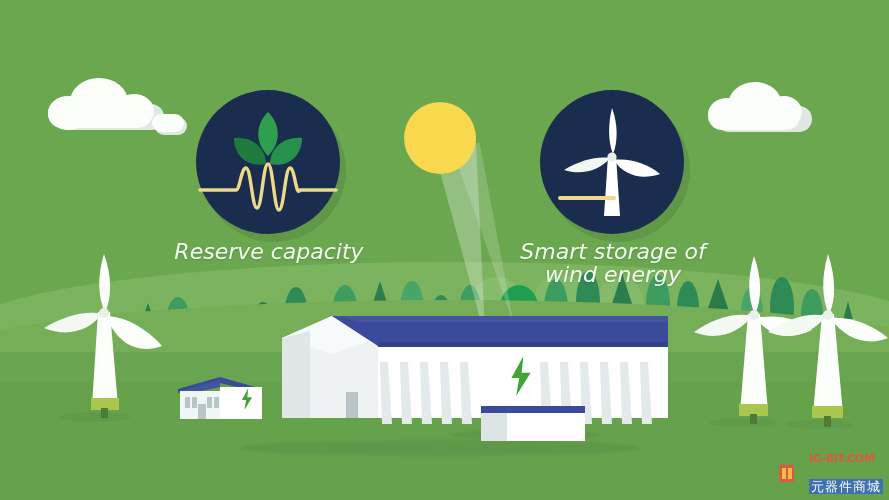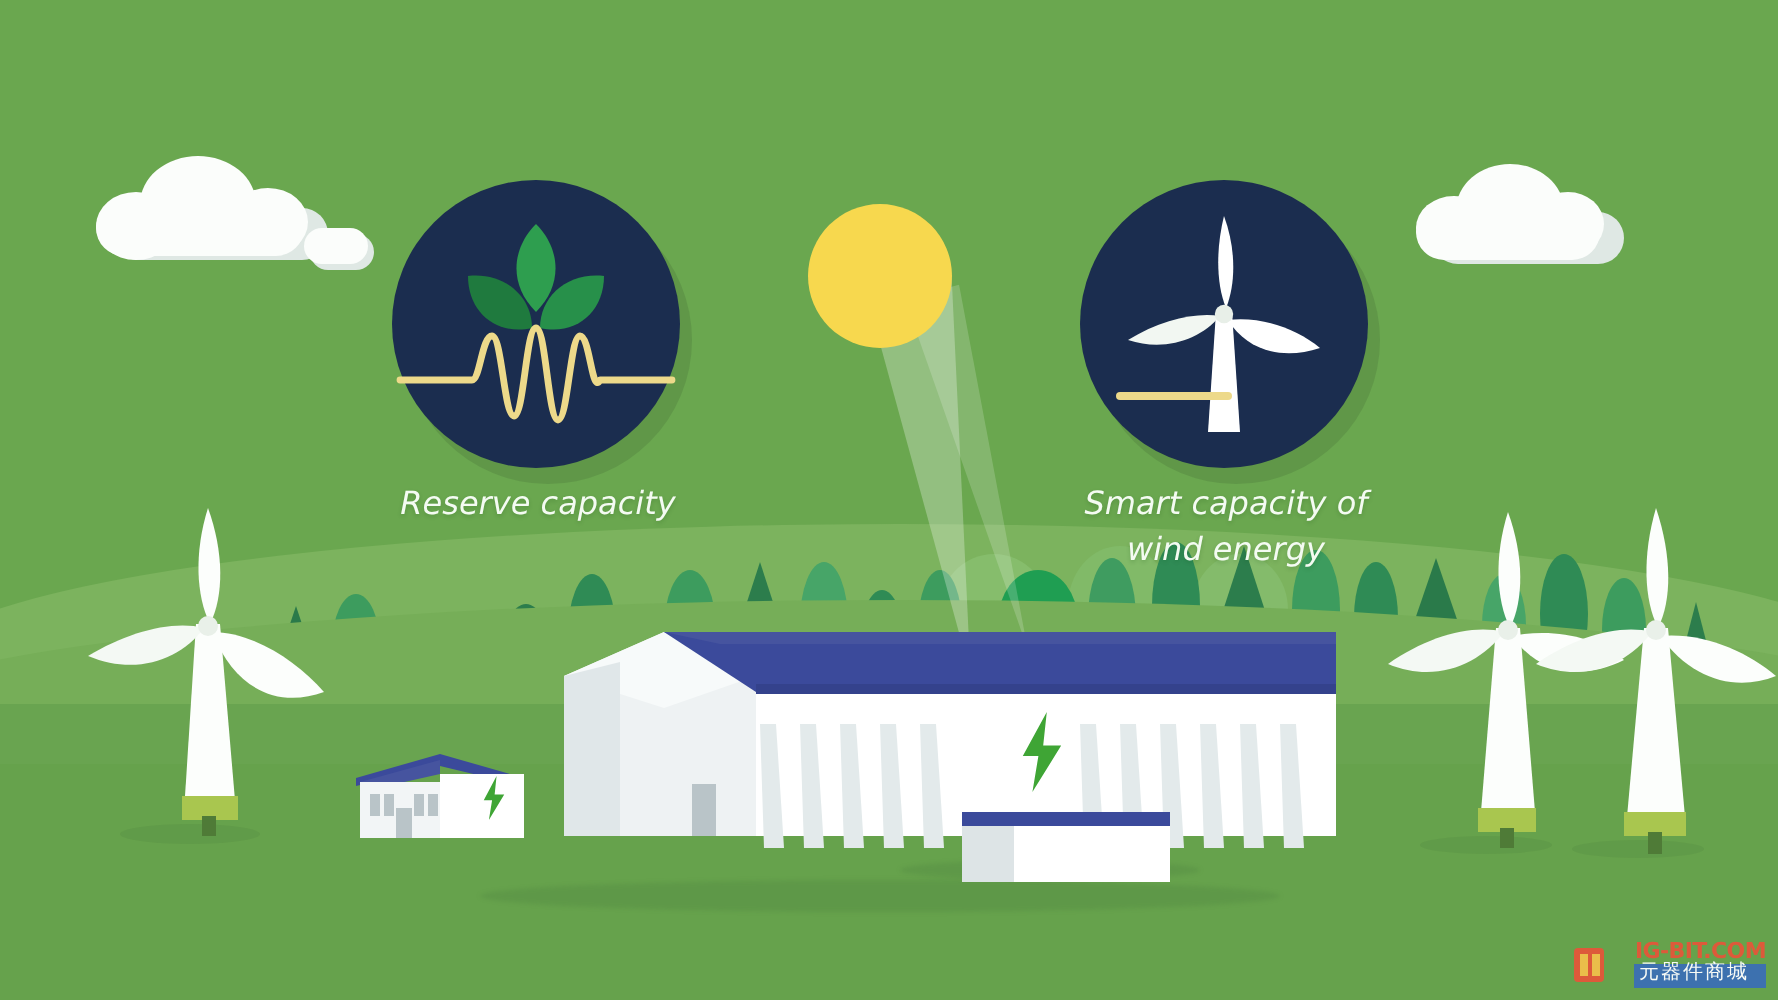--- a/index.html
+++ b/index.html
@@ -67,21 +67,21 @@
   }
   .badge .disc-shadow{
     position:absolute;left:6px;top:8px;width:144px;height:144px;border-radius:50%;
     background:rgba(30,50,30,0.13);
   }
   .badge-label{
     position:absolute;
     color:#f4fbf2;
     font-family:"DejaVu Sans",sans-serif;
     font-style:italic;
-    font-size:16px;
+    font-size:22px;
     line-height:23px;
     text-align:center;
     white-space:pre-line;
     text-shadow:0 1px 2px rgba(0,60,0,0.18);
   }
 
   
   .wh-roof{position:absolute;background:#3b4a9b;}
   .wh-body{position:absolute;background:#ffffff;}
   .wh-side{position:absolute;background:#dde4e6;}
@@ -109,23 +109,23 @@
   }
   .wm-mark:after{
     content:"";position:absolute;left:9px;top:3px;width:4px;height:11px;background:#f2c04a;
   }
   .wm-text{display:flex;flex-direction:column;line-height:1;}
   .wm-top{
     font-family:"DejaVu Sans",sans-serif;
     font-weight:bold;font-size:11px;color:#e4573a;letter-spacing:-0.3px;
   }
   .wm-bottom{
-    font-family:Liberation Mono, monospace;
-    font-size:10px;color:#ffffff;background:#3b6fb5;
-    padding:1px 2px;letter-spacing:1px;margin-top:1px;
+    font-family:Liberation Sans, sans-serif;
+    font-size:13px;color:#ffffff;background:#3b6fb5;
+    padding:1px 2px;letter-spacing:1px;margin-top:15px;
   }
 </style>
 </head>
 <body>
 
 <div id="scene">
 
   <div class="sky"></div>
   <div class="hill-back"></div>
 
@@ -248,21 +248,21 @@
       <path d="M72 18 C78 34 78 52 73 64 C68 52 68 34 72 18 Z" fill="#ffffff"></path>
 
       <path d="M24 80 C40 70 58 66 70 68 C60 80 42 86 24 80 Z" fill="#f2f7f2"></path>
 
       <path d="M120 84 C102 90 84 86 74 70 C90 68 108 74 120 84 Z" fill="#ffffff"></path>
 
       <circle cx="72" cy="67" r="4.6" fill="#e8efe8"></circle>
 
       <rect x="18" y="106" width="58" height="4" rx="2" fill="#edd98a"></rect>
     </svg>
-    <div class="badge-label" style="left:-22px;top:150px;width:190px;">Smart capacity of
+    <div class="badge-label" style="left:-22px;top:150px;width:190px;">Smart storage of
 wind energy</div>
   </div>
 
   <div class="wh-shadow" style="left:240px;top:440px;width:400px;height:16px;"></div>
 
   <svg style="position:absolute;left:270px;top:300px;width:420px;height:135px;" viewBox="0 0 420 135">
 
     <polygon points="12,118 12,38 62,16 108,38 108,118" fill="#eef2f3"></polygon>
     <polygon points="12,38 62,16 108,38 62,54" fill="#f7fafa"></polygon>
 

